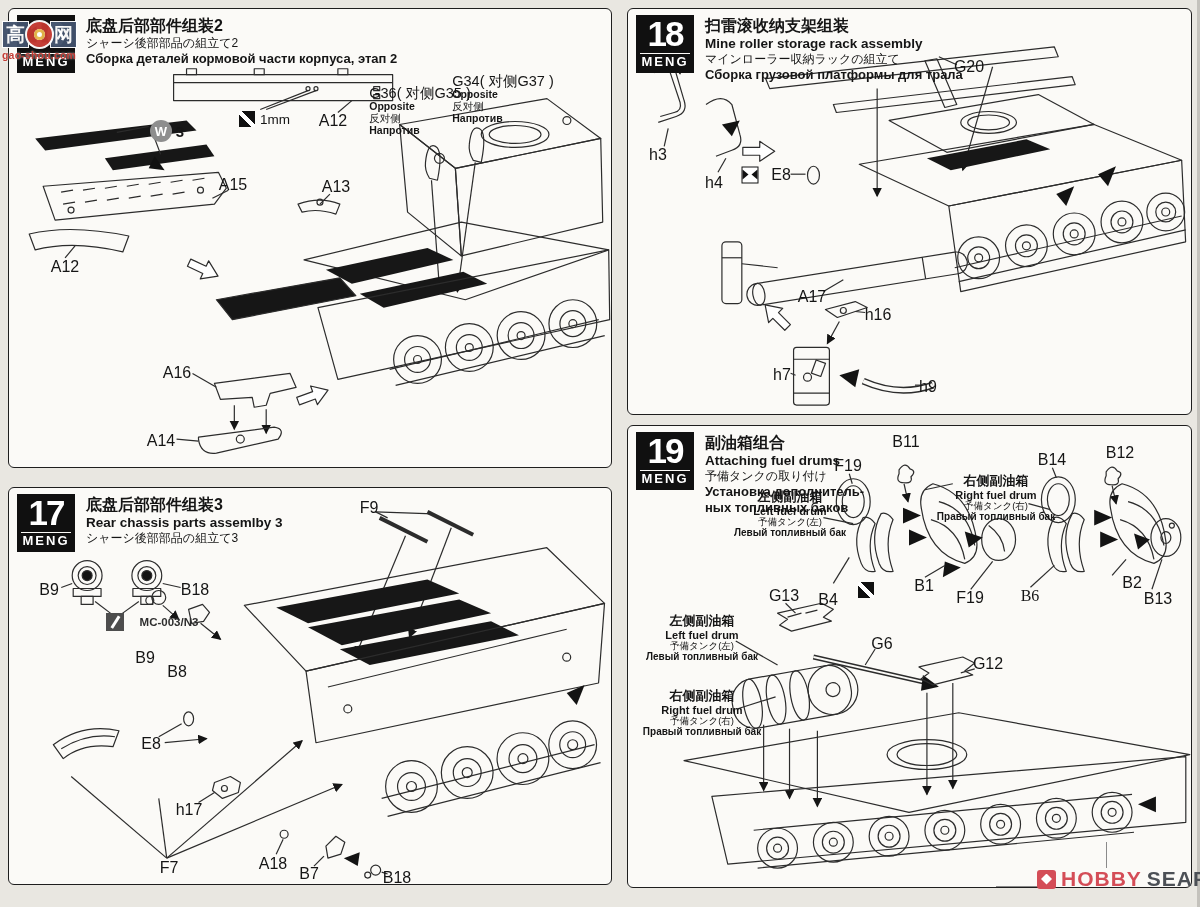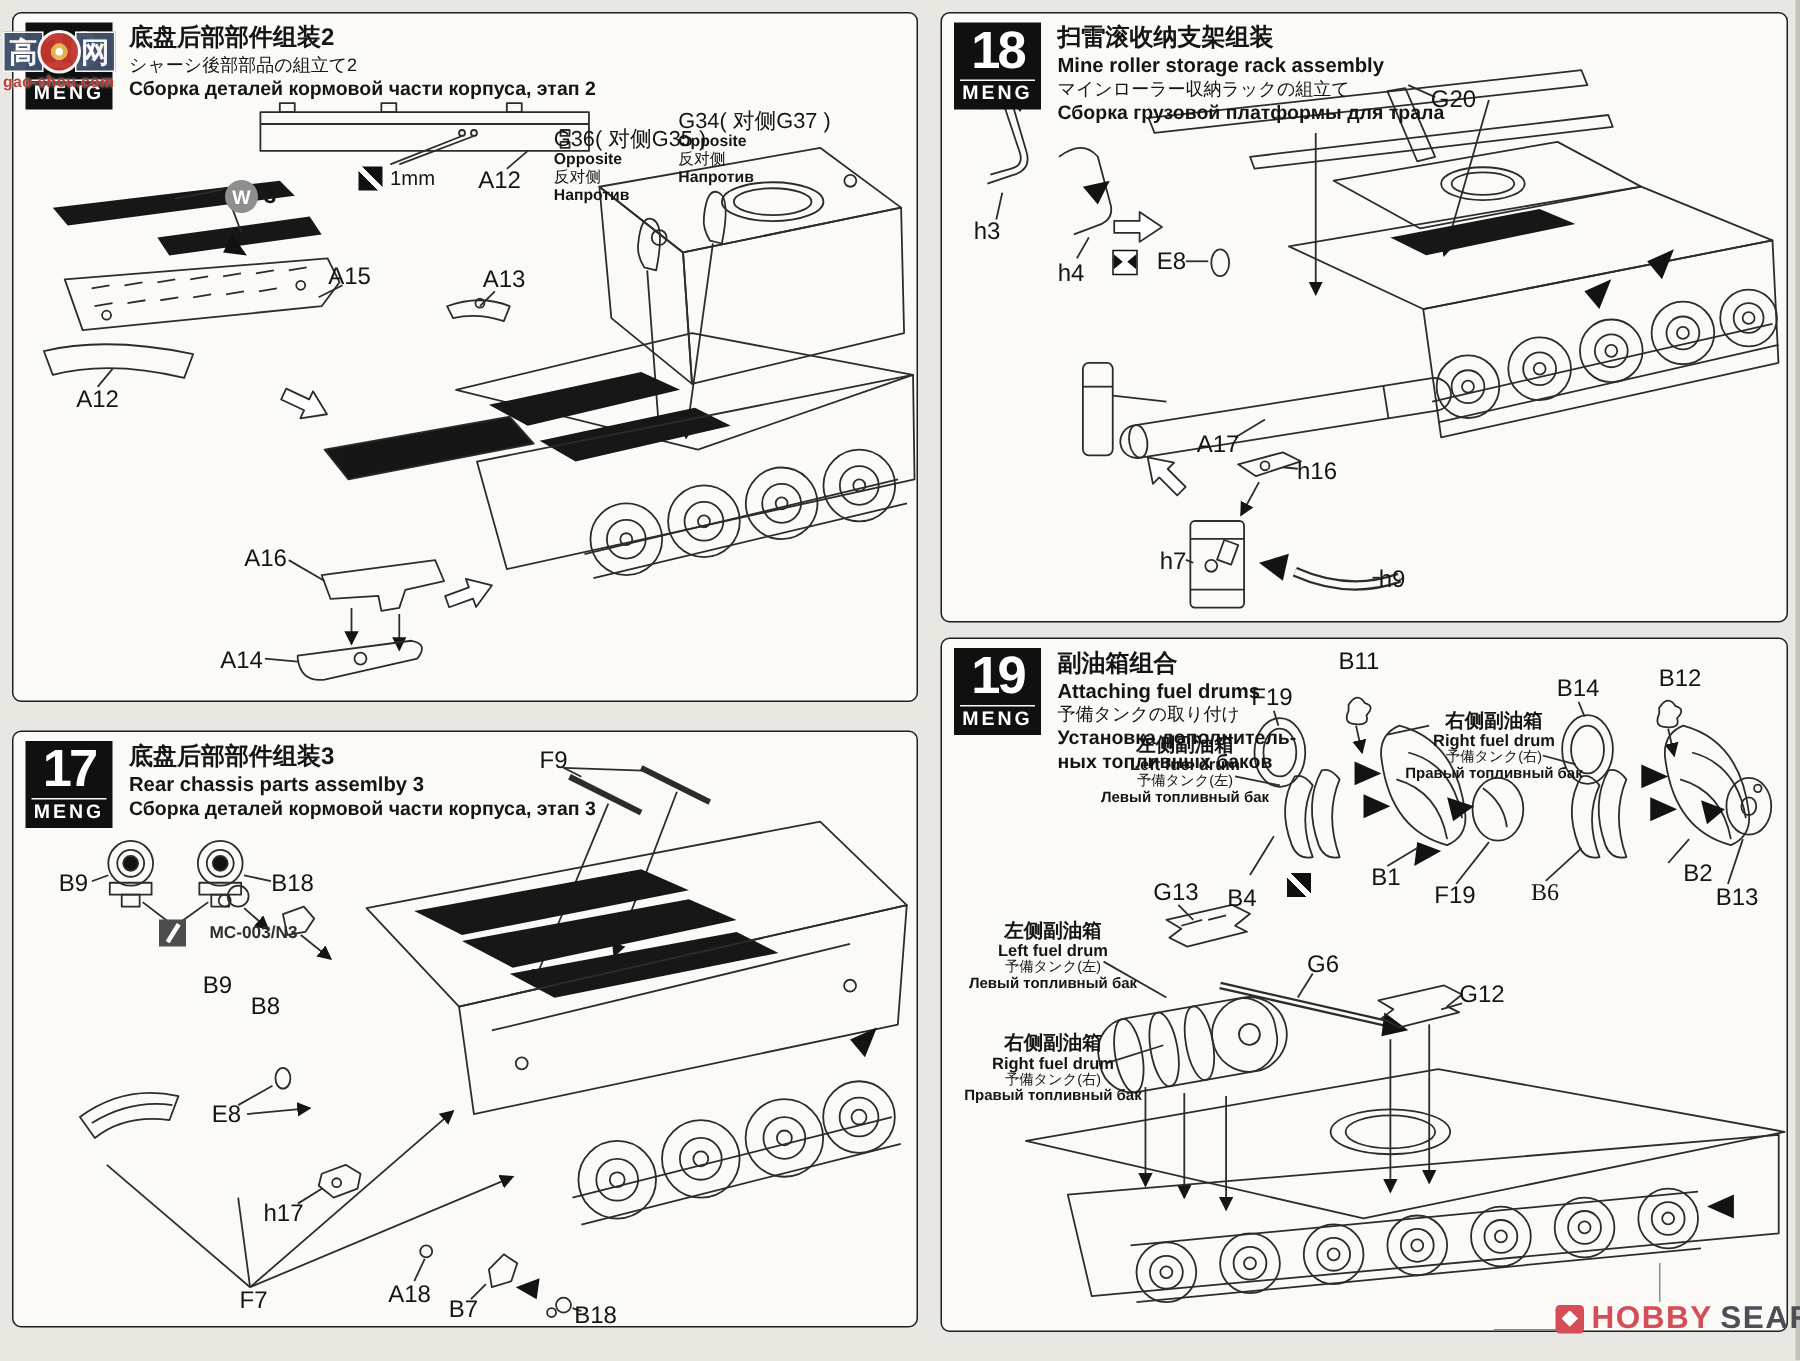--- a/index.html
+++ b/index.html
@@ -259,21 +259,21 @@
     </g>
   </svg>
   <div class="hdr">
     <div class="stepbox">
       <div class="step-num">17</div>
       <div class="meng">MENG</div>
     </div>
     <div class="titles">
       <div class="t-cn">底盘后部部件组装3</div>
       <div class="t-en">Rear chassis parts assemlby 3</div>
-      <div class="t-ru">Сборка деталей кормовой части корпуса, этап 3</div>
+      <div class="t-jp">シャーシ後部部品の組立て3</div>
     </div>
   </div>
   <div class="layer">
       <div class="lbl" style="left: 360px; top: 20px;">F9</div>
       <div class="lbl" style="left: 40px; top: 102px;">B9</div>
       <div class="lbl" style="left: 186px; top: 102px;">B18</div>
       <div class="lbl mc" style="left: 160px; top: 134px;">MC-003/N3</div>
       <div class="lbl" style="left: 136px; top: 170px;">B9</div>
       <div class="lbl" style="left: 168px; top: 184px;">B8</div>
       <div class="lbl" style="left: 142px; top: 256px;">E8</div>

